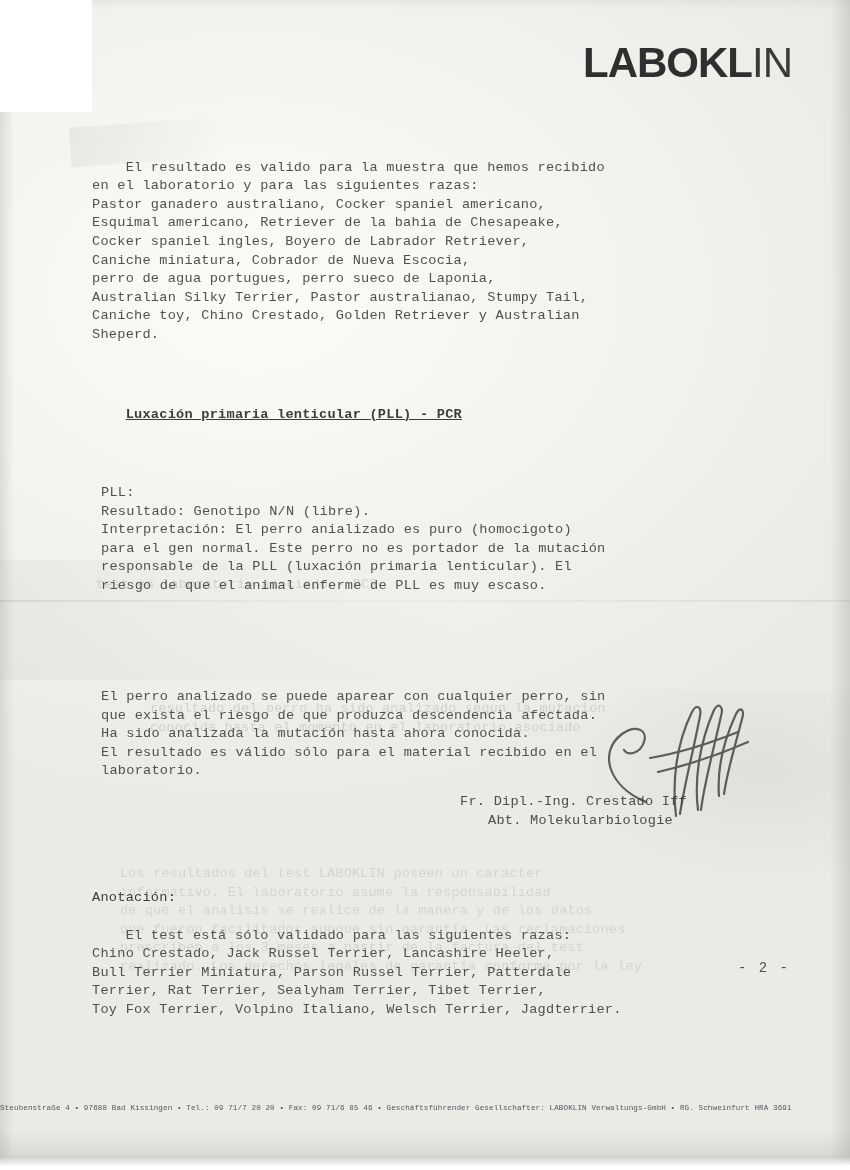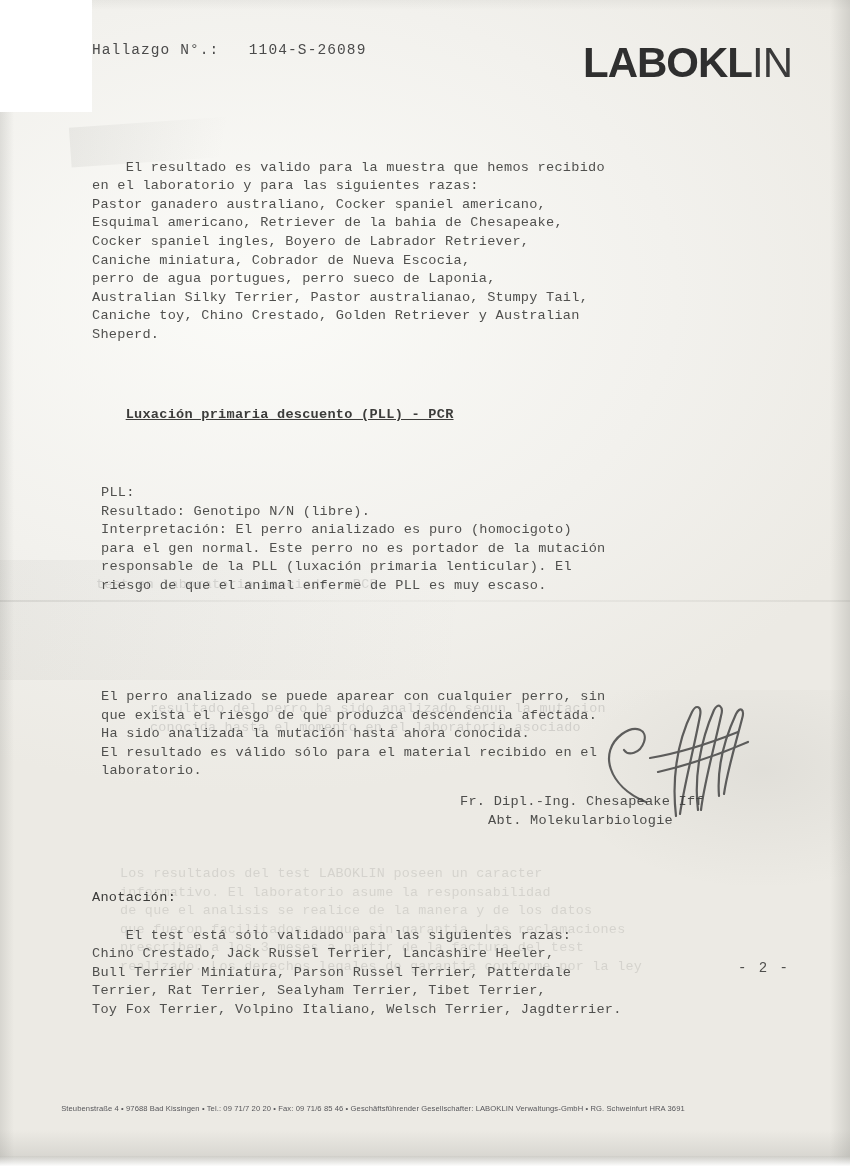--- a/index.html
+++ b/index.html
@@ -203,21 +203,21 @@
   .ghost-c { left: 150px; top: 700px; }
   .ghost-d { left: 120px; top: 865px; color: rgba(110,110,108,0.18); }
 
   
   .footer {
     position: absolute;
     left: 0;
     top: 1103px;
     width: 746px;
     text-align: center;
-    font-family: Liberation Sans, sans-serif;
+    font-family: Liberation Mono, monospace;
     font-size: 7.6px;
     line-height: 11.4px;
     letter-spacing: 0.1px;
     color: #56565a;
     z-index: 5;
   }
   .footer div { white-space: nowrap; }
 
   .bottom-edge {
     position: absolute;
@@ -242,39 +242,38 @@
 conocida hasta el momento en el laboratorio asociado</div>
   <div class="ghost ghost-d">Los resultados del test LABOKLIN poseen un caracter
 informativo. El laboratorio asume la responsabilidad
 de que el analisis se realice de la manera y de los datos
 que fueron facilitados aunque sin garantia. Las reclamaciones
 prescriben a los 3 meses a partir de la factura del test
 realizado. Los derechos legales de garantia conforme por la ley</div>
 
   <div class="corner-white"></div>
 
-  <div class="hallazgo">Hallazgo N°.:   1104-S-26089</div>
 
   <div class="logo-block">
     <div class="logo-word"><span>LABOKL</span><span class="thin">IN</span></div>
   </div>
 
   <div class="doc-body">
     <span class="blk">El resultado es valido para la muestra que hemos recibido
 en el laboratorio y para las siguientes razas:
 Pastor ganadero australiano, Cocker spaniel americano,
 Esquimal americano, Retriever de la bahia de Chesapeake,
 Cocker spaniel ingles, Boyero de Labrador Retriever,
 Caniche miniatura, Cobrador de Nueva Escocia,
 perro de agua portugues, perro sueco de Laponia,
 Australian Silky Terrier, Pastor australianao, Stumpy Tail,
 Caniche toy, Chino Crestado, Golden Retriever y Australian
 Sheperd.</span>
     <div class="spacer-md"></div>
-    <span class="heading-ul">Luxación primaria descuento (PLL) - PCR</span>
+    <span class="heading-ul">Luxación primaria lenticular (PLL) - PCR</span>
     <div style="height:4px"></div>
     <span class="indent1">PLL:
 Resultado: Genotipo N/N (libre).
 Interpretación: El perro anializado es puro (homocigoto)
 para el gen normal. Este perro no es portador de la mutación
 responsable de la PLL (luxación primaria lenticular). El
 riesgo de que el animal enferme de PLL es muy escaso.</span>
     <div class="spacer-sm"></div>
     <span class="indent1">El perro analizado se puede aparear con cualquier perro, sin
 que exista el riesgo de que produzca descendencia afectada.
@@ -299,21 +298,21 @@
     <g fill="none" stroke="#3f3f3f" stroke-width="2.2" stroke-linecap="round" stroke-linejoin="round">
       <path d="M58 102 C20 86, 10 52, 34 34 C48 24, 60 30, 56 42 C52 54, 40 56, 36 50"></path>
       <path d="M88 116 C84 82, 88 44, 104 12 C108 4, 114 6, 112 16 C106 48, 96 86, 92 114"></path>
       <path d="M110 110 C106 78, 112 42, 126 10 C130 2, 136 6, 133 16 C126 48, 116 84, 113 110"></path>
       <path d="M131 96 C129 70, 136 40, 148 14 C152 6, 157 9, 154 19 C147 46, 139 72, 136 94"></path>
       <path d="M70 72 C96 66, 128 56, 160 42"></path>
       <path d="M62 58 C86 54, 120 44, 150 32"></path>
     </g>
   </svg>
 
-  <div class="sig-names"><span>Fr. Dipl.-Ing. Chesapeake Iff</span>
+  <div class="sig-names"><span>Fr. Dipl.-Ing. Crestado Iff</span>
 <span style="padding-left:28px">Abt. Molekularbiologie</span></div>
 
   <div class="page-number">- 2 -</div>
 
   <div class="footer">
     <div>Steubenstraße 4 • 97688 Bad Kissingen • Tel.: 09 71/7 20 20 • Fax: 09 71/6 85 46 • Geschäftsführender Gesellschafter: LABOKLIN Verwaltungs-GmbH • RG. Schweinfurt HRA 3691</div>
   </div>
 
   <div class="bottom-edge"></div>
 </div>

